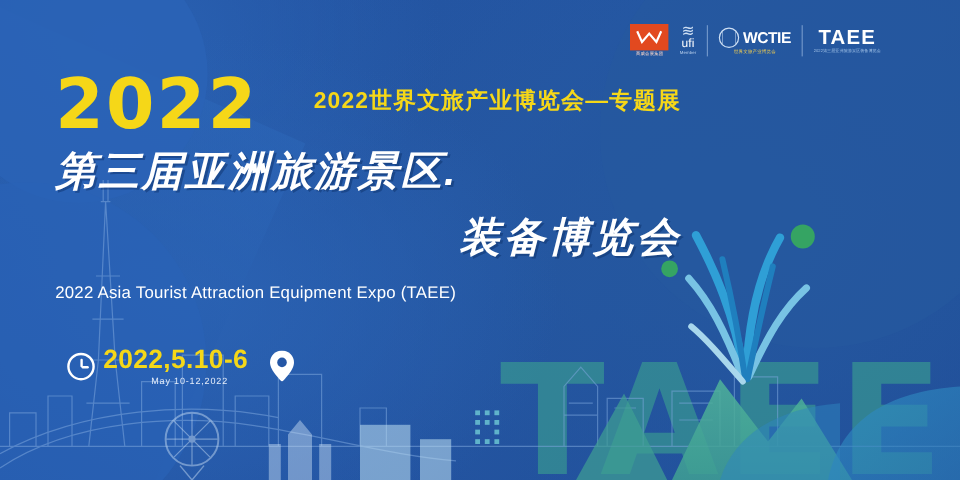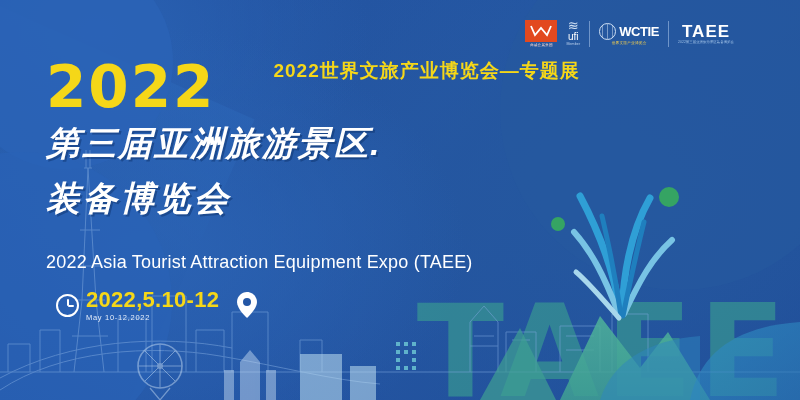--- a/index.html
+++ b/index.html
@@ -63,41 +63,41 @@
     background:repeating-linear-gradient(90deg,transparent 0 2px,rgba(207,224,244,.5) 2px 2.6px);
   }
   .wctie-txt { font-size:13px; font-weight:800; color:#fff; letter-spacing:-.4px; line-height:13px; }
   .wctie-sub { font-size:3.7px; color:#ffd54a; letter-spacing:.2px; }
   .taee-logo-txt { font-size:17px; font-weight:800; color:#fff; letter-spacing:1px; line-height:17px; }
   .taee-logo-sub { font-size:3.4px; color:#9fc0e6; letter-spacing:.05px; }
 
   
   .content { position:absolute; left:46px; top:58px; z-index:5; }
 
-  .row-year { display:flex; align-items:flex-start; gap:20px; }
+  .row-year { display:flex; align-items:center; gap:8px; }
   .big-year {
     font-size:58px; font-weight:700; color:#f5d718;
     letter-spacing:2px; line-height:58px;
     font-family:"DejaVu Sans",sans-serif;
   }
   .expo-line {
     font-size:19px; font-weight:700; color:#f5d718;
     letter-spacing:1px; padding-bottom:7px; white-space:nowrap;margin-left:38px;
   }
 
   .title-cn {
     font-size:34px; font-weight:800; color:#ffffff;
     letter-spacing:2px; line-height:55px; white-space:nowrap;
     text-shadow:2px 2px 0 rgba(12,46,102,.45);
     font-style:italic;
   }
-  .title-cn.l2 { letter-spacing:3px; }
+  .title-cn.l2 { letter-spacing:3px;text-align:right; }
 
   .title-en {
-    margin-top:26px; font-size:18px; color:#ffffff;
+    margin-top:9px; font-size:14px; color:#ffffff;
     letter-spacing:.2px; white-space:nowrap;
   }
 
   
   .info-row {
     position:absolute; left:56px; top:288px; z-index:5;
     display:flex; align-items:center; gap:18px;
   }
   .info-item { display:flex; align-items:center; gap:7px; }
   .icon-clock {
@@ -106,21 +106,21 @@
   }
   .icon-clock::before, .icon-clock::after {
     content:""; position:absolute; background:#ffffff; border-radius:1px;
   }
   .icon-clock::before { width:2px; height:7px; left:8.5px; top:3.5px; }
   .icon-clock::after  { width:6px; height:2px; left:9.5px; top:9.5px; }
   .icon-pin { width:20px; height:26px; flex:none; }
 
   .info-main { font-size:22px; font-weight:700; color:#f5d718; line-height:23px; letter-spacing:.3px; white-space:nowrap; }
   .info-main.cn { font-size:19px; color:#f5d718; }
-  .info-sub { font-size:7.5px; color:#e6eefb; letter-spacing:.7px; margin-top:2px; white-space:nowrap; }
+  .info-sub { font-size:7.5px; color:#e6eefb; letter-spacing:.7px; margin-top:2px; white-space:nowrap;margin-left:40px; }
 </style>
 </head>
 <body>
 
 <div id="banner">
 
   <div class="layer">
     <div class="diag"></div>
     <div class="blob blob-a"></div>
     <div class="blob blob-b"></div>
@@ -246,21 +246,21 @@
     <div class="title-cn">第三届亚洲旅游景区.</div>
     <div class="title-cn l2">装备博览会</div>
     <div class="title-en">2022 Asia Tourist Attraction Equipment Expo (TAEE)</div>
   </div>
 
   <div class="info-row">
 
     <div class="info-item">
       <div class="icon-clock"></div>
       <div>
-        <div class="info-main">2022,5.10-12</div>
+        <div class="info-main">2022,5.10-6</div>
         <div class="info-sub">May 10-12,2022</div>
       </div>
     </div>
 
     <div class="info-item">
       <svg class="icon-pin" viewBox="0 0 20 26">
         <path d="M10 0 C4.5 0 0 4.5 0 10 C0 17 10 26 10 26 C10 26 20 17 20 10 C20 4.5 15.5 0 10 0 Z" fill="#ffffff"></path>
         <circle cx="10" cy="10" r="4" fill="#2456a5"></circle>
       </svg>
       <div>

